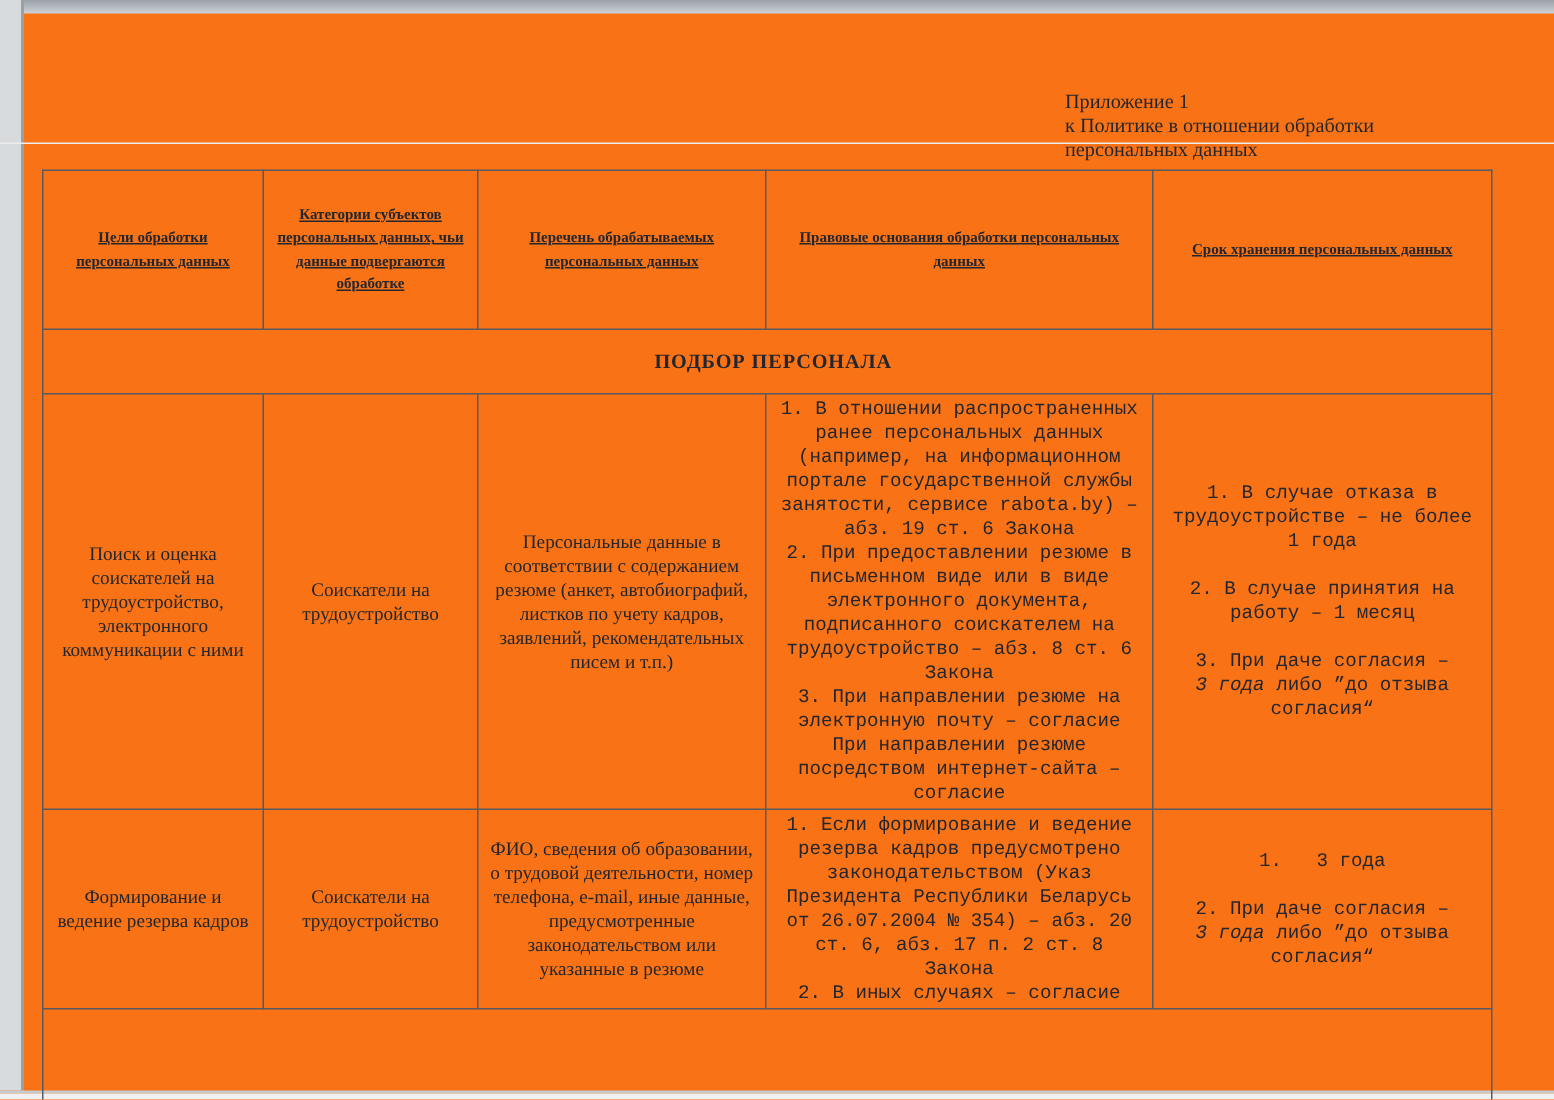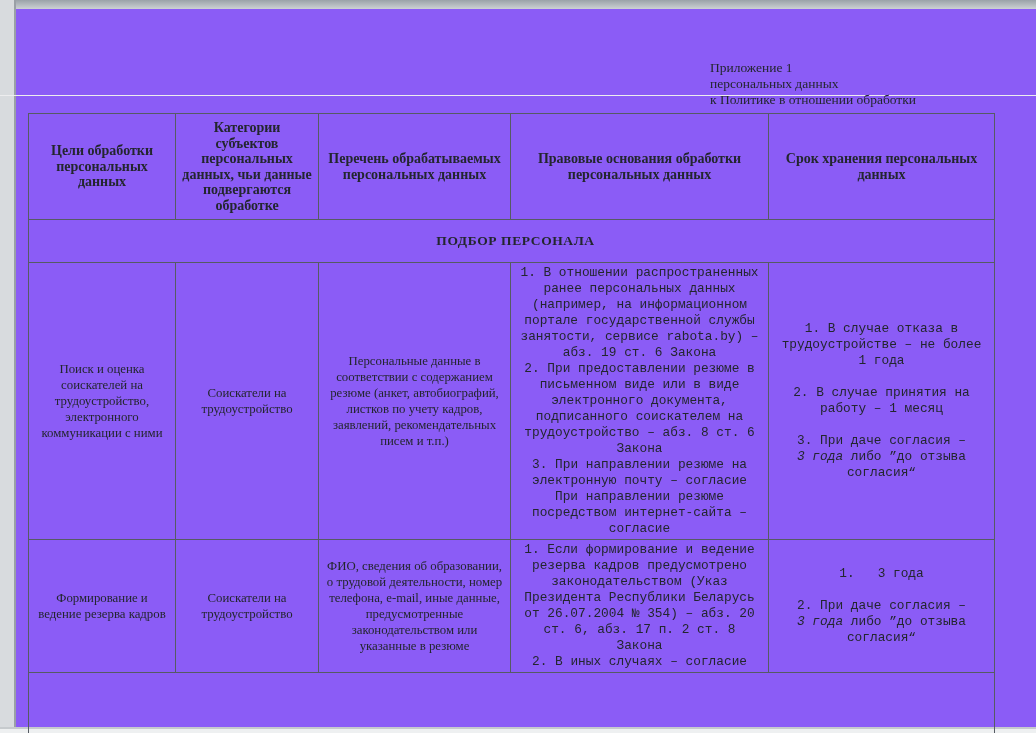--- a/index.html
+++ b/index.html
@@ -1,19 +1,19 @@
 <!DOCTYPE html>
 <html><head>
 <meta charset="utf-8">
 <style>
   html,body { margin:0; padding:0; }
   .page {
     position:relative;
     width:1036px; height:733px;
-    background:#8b5cf6;
+    background:#f97316;
     overflow:hidden;
     font-family:"Liberation Serif", "DejaVu Serif", serif;
     color:#23262e;
   }
   
   .scan-edge-top {
     position:absolute; top:0; left:0; right:0; height:9px;
     background:linear-gradient(to bottom, #9aa2a8, #ccd1d4);
   }
   .scan-edge-left {
@@ -45,21 +45,21 @@
     border-collapse:collapse; table-layout:fixed;
   }
   .doc-table th, .doc-table td {
     border:1px solid #565b63;
     text-align:center; vertical-align:middle;
     padding:2px 6px;
     overflow:hidden;
   }
   .header-row th {
     height:101px;
-    font-weight:bold; font-size:14px; line-height:15.5px;
+    font-weight:bold; font-size:10px; line-height:15.5px;text-decoration:underline;
   }
   .section-row td {
     height:38px;
     font-weight:bold; font-size:13.5px; letter-spacing:0.6px;padding-left:14px;
   }
   .data-row td { font-size:12.8px; line-height:16px; }
   .row-1 td { height:218px; }
   .row-2 td { height:122px; }
   .empty-row td { height:64px; }
   .doc-table p { margin:0;font-family:Liberation Mono, monospace; }
@@ -73,22 +73,22 @@
 <div class="page">
 
   <div class="scan-edge-top"></div>
   <div class="scan-edge-left"></div>
   <div class="scan-artifact-line"></div>
   <div class="scan-edge-bottom"></div>
   <div class="scan-bottom-area"></div>
 
   <div class="annotation">
     <div>Приложение 1</div>
+    <div>к Политике в отношении обработки</div>
     <div>персональных данных</div>
-    <div>к Политике в отношении обработки</div>
   </div>
 
   <table class="doc-table">
     <colgroup>
       <col style="width:147px">
       <col style="width:143px">
       <col style="width:192px">
       <col style="width:258px">
       <col style="width:226px">
     </colgroup>

